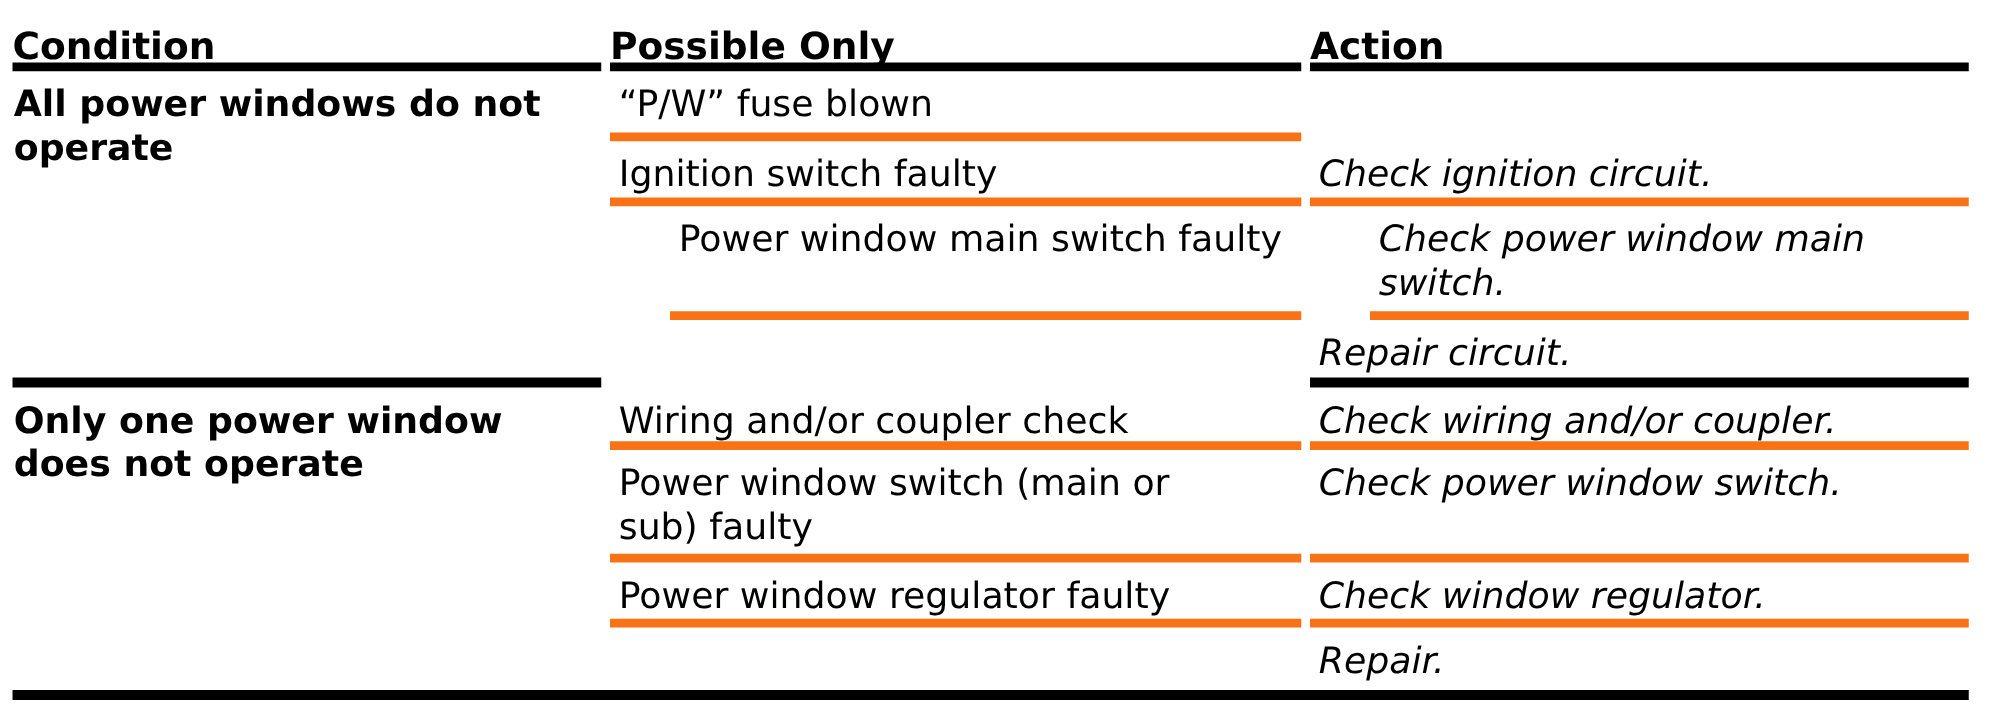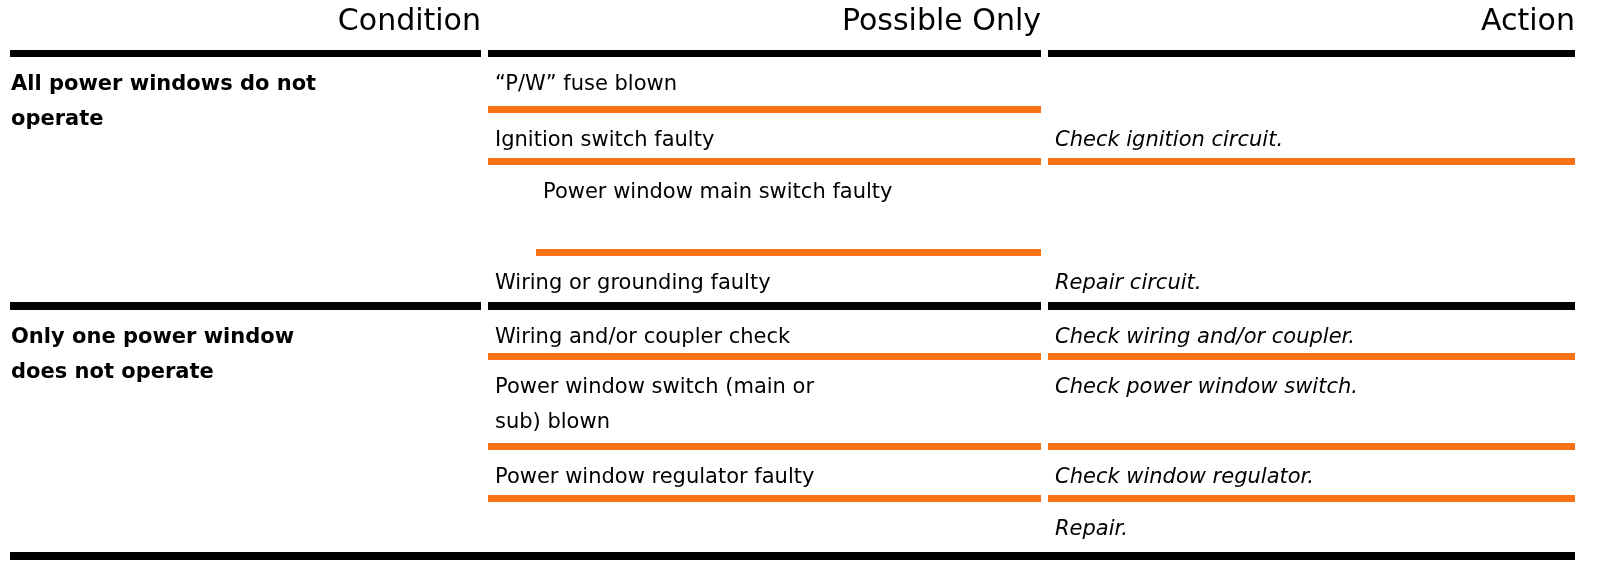--- a/index.html
+++ b/index.html
@@ -17,31 +17,31 @@
     grid-template-columns: 471px 553px 527px;
     column-gap: 7px;
     grid-template-rows: 57px 56px 52px 91px 54px 50px 90px 52px 50px;
     width: 1565px;
     margin-left: 10px;
     border-bottom: 8px solid #000000;
     box-sizing: border-box;
   }
   .cell {
     box-sizing: border-box;
-    font-size: 21px;
+    font-size: 29px;
     line-height: 35px;
     white-space: pre;          
     overflow: visible;
     padding: 9px 4px 4px 7px;
   }
   .hdr {
-    font-weight: normal;
+    font-weight: bold;
     font-size: 30px;
-    text-align: right;
-    padding: 2px 0 0 0;
+    text-align: left;
+    padding: 20px 0 0 0;
     border-bottom: 7px solid #000000;
   }
   .cond {
     font-weight: bold;
     padding-left: 1px;
   }
   .act { font-style: italic; }
   .rule6  { border-bottom: 7px solid #f97316; }
   .rule8  { border-bottom: 8px solid #000000; }
   
@@ -71,32 +71,33 @@
 
   <div class="cell cond c1 span2-5 rule8">All power windows do not
 operate</div>
 
   <div class="cell c2 r2 rule6">“P/W” fuse blown</div>
 
   <div class="cell c2 r3 rule6">Ignition switch faulty</div>
   <div class="cell act c3 r3 rule6">Check ignition circuit.</div>
 
   <div class="cell c2 r4 rule6">Power window main switch faulty</div>
+  <div class="cell act c3 r4 rule6">Check power window main
+switch.</div>
 
-  <div class="cell c2 r5 rule8">Wiring or grounding faulty</div>
   <div class="cell act c3 r5 rule8">Repair circuit.</div>
 
   <div class="cell cond c1 span6-9">Only one power window
 does not operate</div>
 
   <div class="cell c2 r6 rule6">Wiring and/or coupler check</div>
   <div class="cell act c3 r6 rule6">Check wiring and/or coupler.</div>
 
   <div class="cell c2 r7 rule6">Power window switch (main or
-sub) blown</div>
+sub) faulty</div>
   <div class="cell act c3 r7 rule6">Check power window switch.</div>
 
   <div class="cell c2 r8 rule6">Power window regulator faulty</div>
   <div class="cell act c3 r8 rule6">Check window regulator.</div>
 
   <div class="cell act c3 r9">Repair.</div>
 
 </div>
 
 </body></html>

